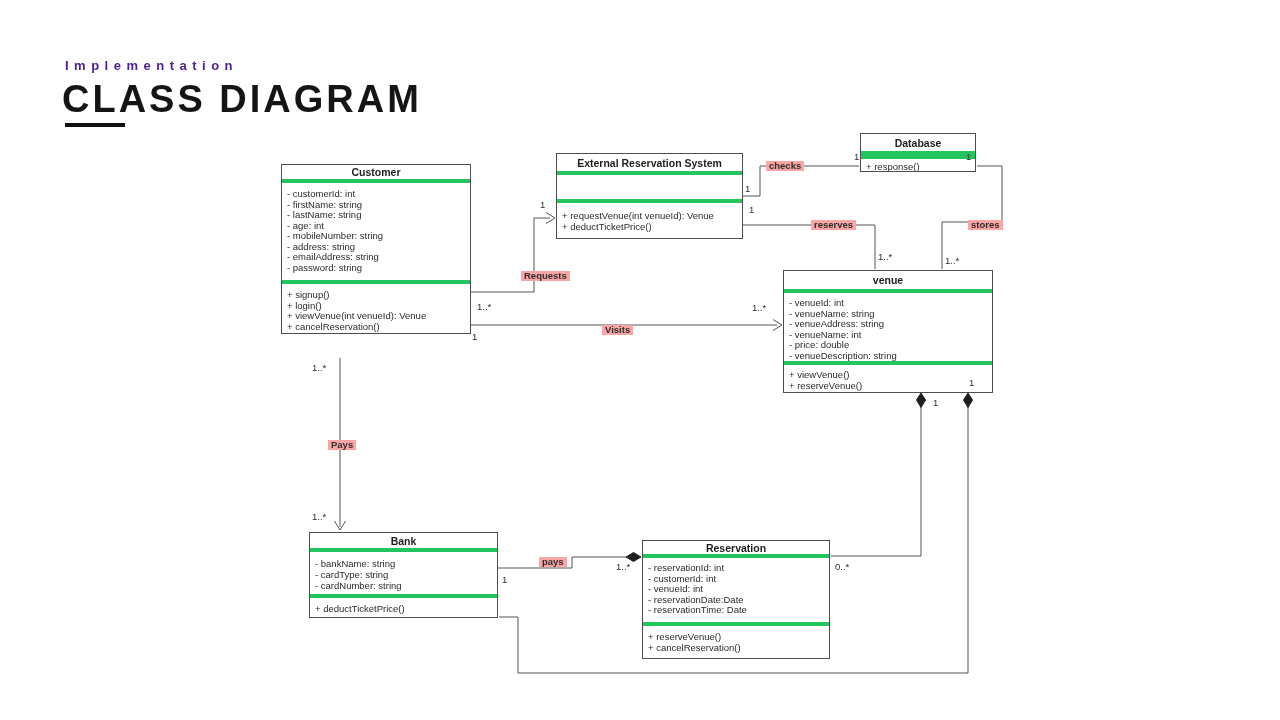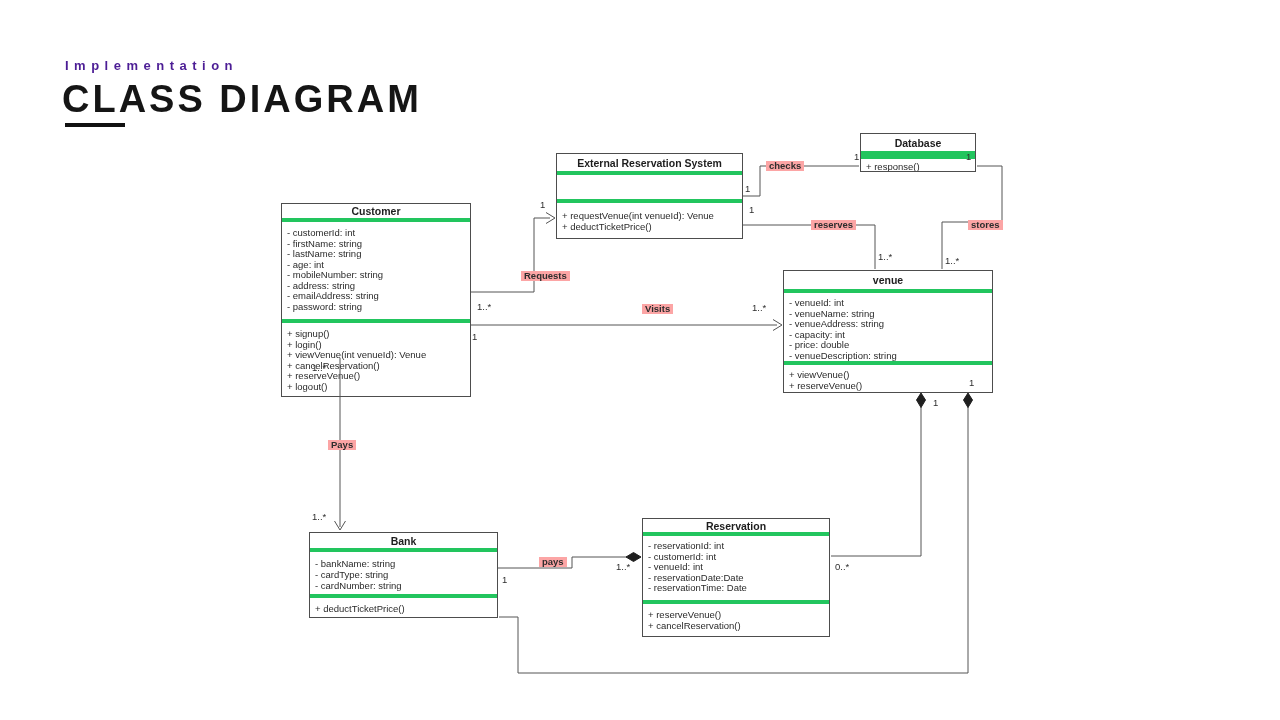--- a/index.html
+++ b/index.html
@@ -48,21 +48,21 @@
 </style>
 </head>
 <body>
 
 <div id="canvas">
 
   <div class="kicker">Implementation</div>
   <div class="main-title">CLASS DIAGRAM</div>
   <div class="title-underline"></div>
 
-  <div class="uml-box" style="left:281px;top:164px;width:190px;height:194px;margin-top:39px;">
+  <div class="uml-box" style="left:281px;top:164px;width:190px;height:170px;">
     <div class="uml-title" style="height:14px;">Customer</div>
     <div class="uml-attrs" style="height:101px;padding-top:6px;">
       <div class="uml-row">- customerId: int</div>
       <div class="uml-row">- firstName: string</div>
       <div class="uml-row">- lastName: string</div>
       <div class="uml-row">- age: int</div>
       <div class="uml-row">- mobileNumber: string</div>
       <div class="uml-row">- address: string</div>
       <div class="uml-row">- emailAddress: string</div>
       <div class="uml-row">- password: string</div>
@@ -93,21 +93,21 @@
       <div class="uml-row">+ response()</div>
     </div>
   </div>
 
   <div class="uml-box" style="left:783px;top:270px;width:210px;height:123px;">
     <div class="uml-title" style="height:18px;">venue</div>
     <div class="uml-attrs" style="height:72px;padding-top:5px;">
       <div class="uml-row">- venueId: int</div>
       <div class="uml-row">- venueName: string</div>
       <div class="uml-row">- venueAddress: string</div>
-      <div class="uml-row">- capacity: int</div>
+      <div class="uml-row">- venueName: int</div>
       <div class="uml-row">- price: double</div>
       <div class="uml-row">- venueDescription: string</div>
     </div>
     <div class="uml-methods" style="padding-top:5px;">
       <div class="uml-row">+ viewVenue()</div>
       <div class="uml-row">+ reserveVenue()</div>
     </div>
   </div>
 
   <div class="uml-box" style="left:309px;top:532px;width:189px;height:86px;">
@@ -115,21 +115,21 @@
     <div class="uml-attrs" style="height:46px;padding-top:6px;">
       <div class="uml-row" style="line-height:11px;">- bankName: string</div>
       <div class="uml-row" style="line-height:11px;">- cardType: string</div>
       <div class="uml-row" style="line-height:11px;">- cardNumber: string</div>
     </div>
     <div class="uml-methods" style="padding-top:6px;">
       <div class="uml-row">+ deductTicketPrice()</div>
     </div>
   </div>
 
-  <div class="uml-box" style="left:642px;top:518px;width:188px;height:119px;">
+  <div class="uml-box" style="left:642px;top:540px;width:188px;height:119px;">
     <div class="uml-title" style="height:13px;">Reservation</div>
     <div class="uml-attrs" style="height:68px;padding-top:5px;">
       <div class="uml-row">- reservationId: int</div>
       <div class="uml-row">- customerId: int</div>
       <div class="uml-row">- venueId: int</div>
       <div class="uml-row">- reservationDate:Date</div>
       <div class="uml-row">- reservationTime: Date</div>
     </div>
     <div class="uml-methods" style="padding-top:6px;">
       <div class="uml-row">+ reserveVenue()</div>
@@ -158,21 +158,21 @@
     <path class="diamond" d="M641,557 L633.5,552.5 L626,557 L633.5,561.5 Z"></path>
 
     <path d="M921,407 V556 H831"></path>
     <path class="diamond" d="M921,393 L925.5,400 L921,407.5 L916.5,400 Z"></path>
 
     <path d="M968,407 V673 H518 V617 H499"></path>
     <path class="diamond" d="M968,393 L972.5,400 L968,407.5 L963.5,400 Z"></path>
   </svg>
 
   <span class="lbl onl" style="left:521px;top:271px;">Requests</span>
-  <span class="lbl onl" style="left:602px;top:304px;margin-left:40px;">Visits</span>
+  <span class="lbl onl" style="left:602px;top:325px;">Visits</span>
   <span class="lbl onl" style="left:766px;top:161px;">checks</span>
   <span class="lbl onl" style="left:968px;top:220px;">stores</span>
   <span class="lbl onl" style="left:811px;top:220px;">reserves</span>
   <span class="lbl onl" style="left:328px;top:440px;">Pays</span>
   <span class="lbl onl" style="left:539px;top:557px;">pays</span>
 
   <span class="lbl" style="left:477px;top:302px;">1..*</span>
   <span class="lbl" style="left:540px;top:200px;">1</span>
   <span class="lbl" style="left:472px;top:332px;">1</span>
   <span class="lbl" style="left:752px;top:303px;">1..*</span>

